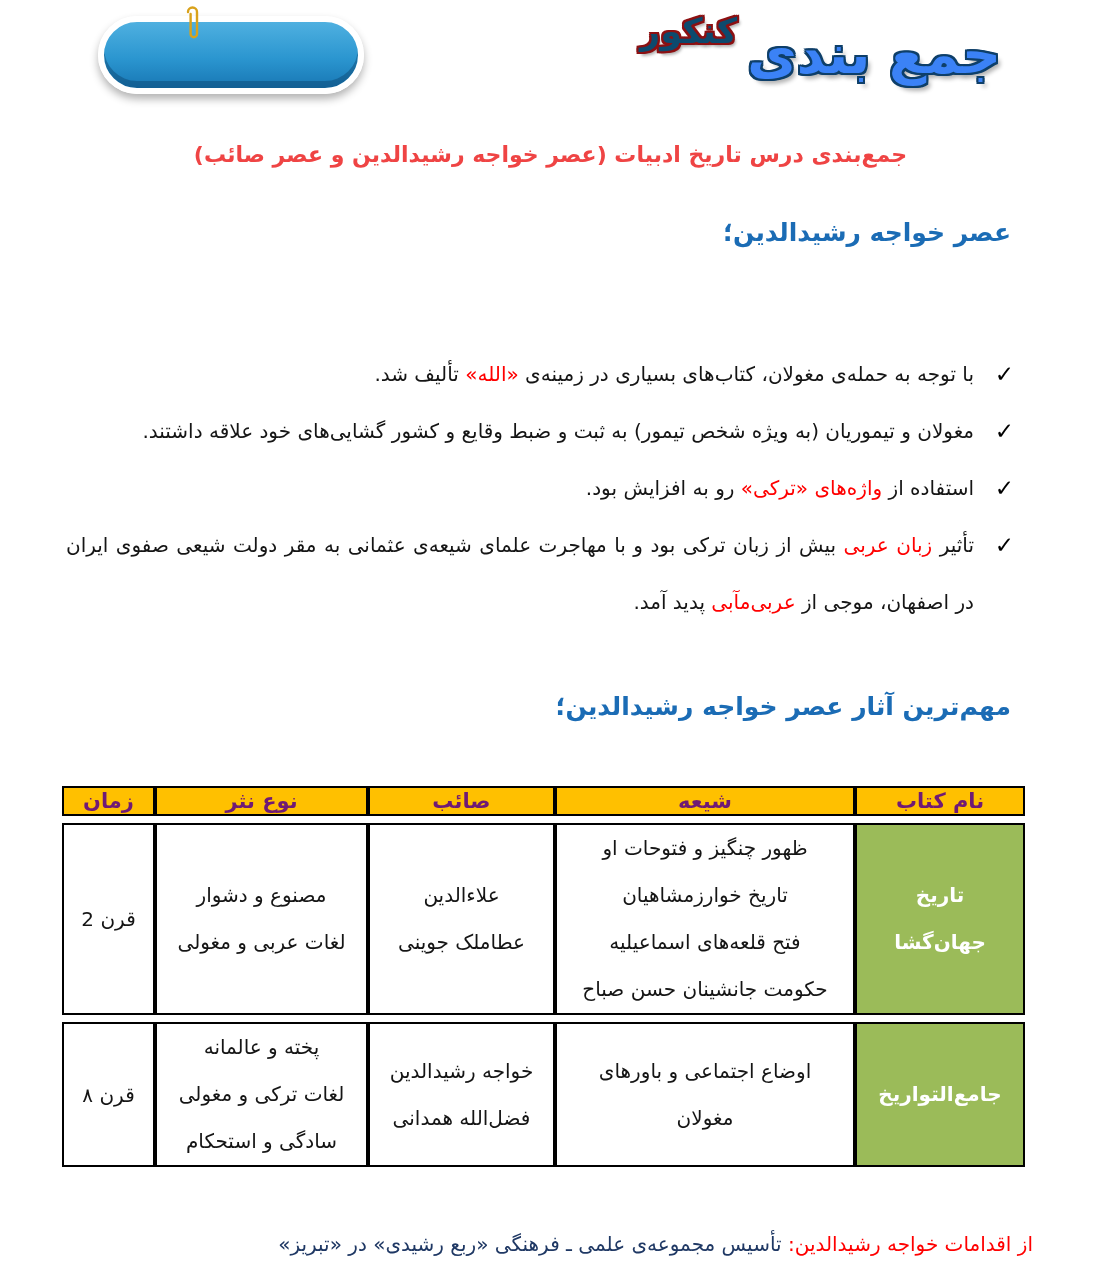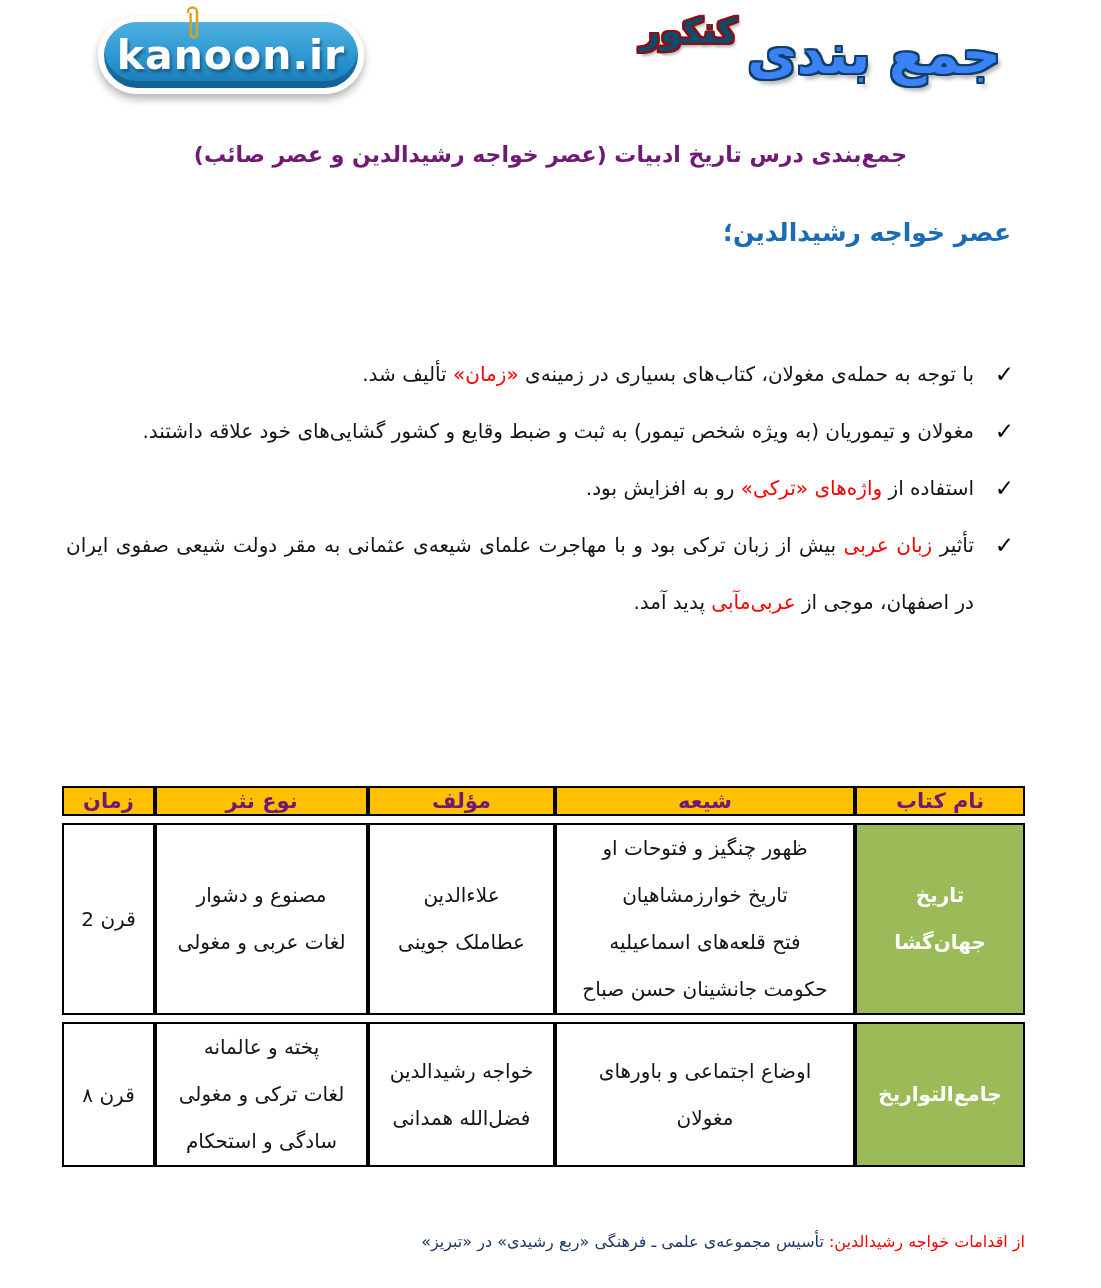--- a/index.html
+++ b/index.html
@@ -46,21 +46,21 @@
     font-size:35px; font-weight:bold; color:#0c4a6e; margin-top:2px; line-height:1;
     text-shadow:-2px -2px 0 #8c1012, 2px -2px 0 #8c1012, -2px 2px 0 #8c1012, 2px 2px 0 #8c1012,
                 -2px 0 0 #8c1012, 2px 0 0 #8c1012, 0 -2px 0 #8c1012, 0 2px 0 #8c1012,
                 3px 4px 3px rgba(0,0,0,.30);
   }
 
   
   .doc-title {
     position:absolute; top:142px; right:0; left:0;
     text-align:center;
-    color:#701a75; font-size:22px; font-weight:bold;
+    color:#ef4444; font-size:22px; font-weight:bold;
   }
   .h-blue {
     position:absolute; right:90px;
     color:#1b6cb5; font-size:25px; font-weight:bold;
   }
   .h-era    { top:218px; }
   .h-general{ top:298px; }
   .h-works  { top:692px; }
 
   
@@ -96,85 +96,85 @@
   .book-cell { background:#9bbb59 !important; color:#ffffff !important; font-weight:bold; }
   .cell-line { display:block; line-height:47px; }
   .col-book  { width:170px; }
   .col-topic { width:300px; }
   .col-author{ width:187px; }
   .col-prose { width:213px; }
   .col-time  { width:93px;  }
 
   
   .footer-line {
-    position:absolute; top:1232px; right:76px;
-    font-size:16px;
+    position:absolute; top:1232px; right:68px;
+    font-size:20px;
   }
   .footer-line .label { color:#ff0000; }
   .footer-line .rest  { color:#1f3864; }
 </style>
 </head>
 <body>
 
 <div class="page">
 
   <div class="kanoon-logo">
     <svg class="paperclip" width="20" height="42" viewBox="0 0 20 42" fill="none">
       <path d="M6 10 a4.5 4.5 0 0 1 9 0 v22 a3.2 3.2 0 0 1 -6.4 0 V12" stroke="#d9a21b" stroke-width="2.4" stroke-linecap="round"></path>
     </svg>
-    <span class="kanoon-text">kanoon.ir</span>
   </div>
 
   <div class="konkur-logo">
     <span class="konkur-blue">جمع بندی</span>
     <span class="konkur-red">کنکور</span>
   </div>
 
   <div class="doc-title">جمع‌بندی درس تاریخ ادبیات (عصر خواجه رشیدالدین و عصر صائب)</div>
 
   <div class="h-blue h-era">عصر خواجه رشیدالدین؛</div>
 
   <div class="bullets">
 
     <div class="bullet">
       <span class="check">✓</span>
-      <span>با توجه به حمله‌ی مغولان، کتاب‌های بسیاری در زمینه‌ی </span><span class="red-text">«زمان»</span><span> تألیف شد.</span>
+      <span>با توجه به حمله‌ی مغولان، کتاب‌های بسیاری در زمینه‌ی </span><span class="red-text">«الله»</span><span> تألیف شد.</span>
     </div>
 
     <div class="bullet">
       <span class="check">✓</span>
       <span>مغولان و تیموریان (به ویژه شخص تیمور) به ثبت و ضبط وقایع و کشور گشایی‌های خود علاقه داشتند.</span>
     </div>
 
     <div class="bullet">
       <span class="check">✓</span>
       <span>استفاده از </span><span class="red-text">واژه‌های «ترکی»</span><span> رو به افزایش بود.</span>
     </div>
 
     <div class="bullet">
       <span class="check">✓</span>
       <span>تأثیر </span><span class="red-text">زبان عربی</span><span> بیش از زبان ترکی بود و با مهاجرت علمای شیعه‌ی عثمانی به مقر دولت شیعی صفوی ایران در اصفهان، موجی از </span><span class="red-text">عربی‌مآبی</span><span> پدید آمد.</span>
     </div>
 
   </div>
 
+  <div class="h-blue h-works">مهم‌ترین آثار عصر خواجه رشیدالدین؛</div>
 
   <table class="works-table" dir="rtl">
     <colgroup>
       <col class="col-book">
         <col class="col-topic">
         <col class="col-author">
         <col class="col-prose">
         <col class="col-time">
     </colgroup>
     <thead>
       <tr>
         <th>نام کتاب</th>
         <th>شیعه</th>
-        <th>مؤلف</th>
+        <th>صائب</th>
         <th>نوع نثر</th>
         <th>زمان</th>
       </tr>
     </thead>
     <tbody>
       <tr class="row-1">
         <td class="book-cell">
           <span class="cell-line">تاریخ</span>
           <span class="cell-line">جهان‌گشا</span>
         </td>

